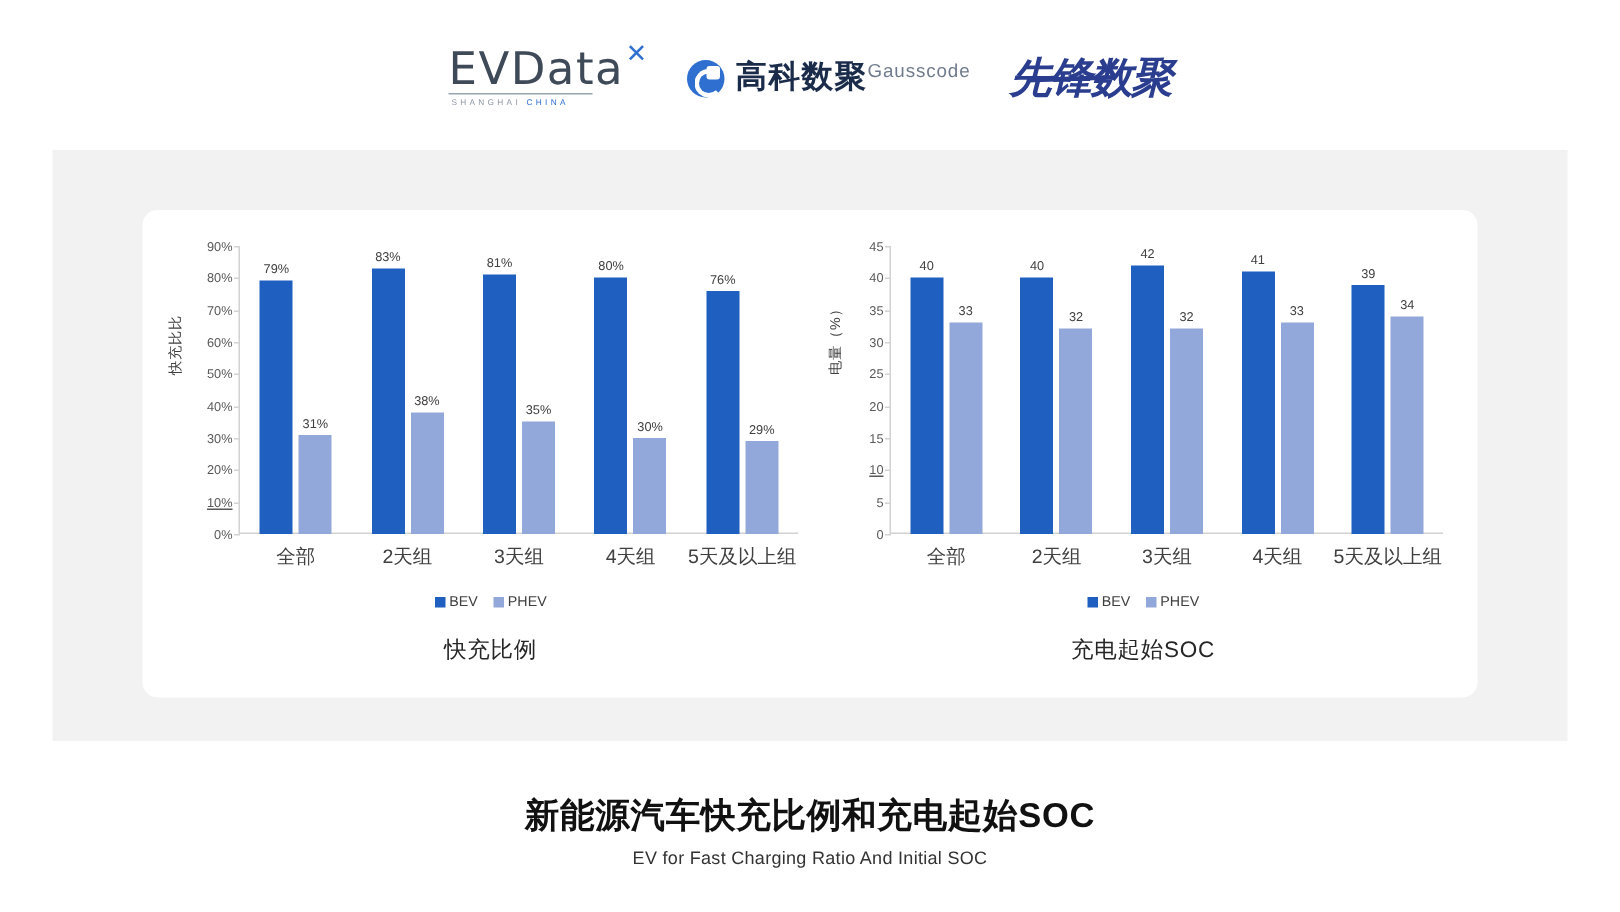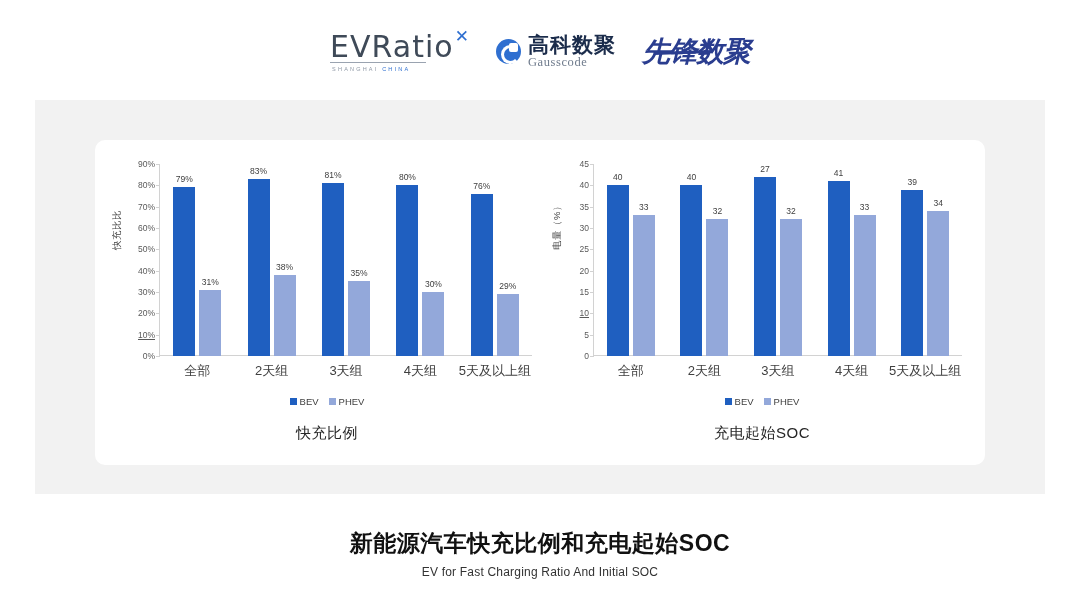--- a/index.html
+++ b/index.html
@@ -39,21 +39,21 @@
     background:#2f6fd0;position:relative;
   }
   .gauss-mark:after{
     content:"";position:absolute;left:13px;top:4px;width:9px;height:9px;
     background:#ffffff;border-radius:2px;
   }
   .gauss-mark:before{
     content:"";position:absolute;left:5px;top:6px;width:13px;height:13px;
     border:3px solid #ffffff;border-radius:50%;border-right-color:transparent;
   }
-  .gauss-text{display:flex;flex-direction:column;line-height:1.05;font-family:Liberation Serif, serif;}
+  .gauss-text{display:flex;line-height:1.05;}
   .gauss-cn{font-size:21px;color:#1b2c4b;font-weight:700;letter-spacing:1px;}
   .gauss-en{font-size:12.5px;color:#6f7b8c;letter-spacing:.6px;}
 
   .logo-xf{
     font-size:28px;font-weight:700;font-style:italic;color:#2a3d8f;
     letter-spacing:-1px;position:relative;
   }
   .logo-xf .strike{
     position:absolute;left:12px;top:50%;width:58px;height:3px;background:#2a3d8f;
     transform:translateY(-1px) rotate(-2deg);
@@ -137,21 +137,21 @@
 </head>
 <body>
 
 <div class="page">
 
   <div class="logobar">
 
     <div class="logo-evdata">
       <div class="main">
         <span class="ev">EV</span>
-          <span class="data">Ratio</span>
+          <span class="data">Data</span>
           <span class="x">✕</span>
       </div>
       <div class="ev-underline"></div>
       <div class="sub">
         <span>SHANGHAI </span><span class="cn">CHINA</span>
       </div>
     </div>
 
     <div class="logo-gauss">
       <div class="gauss-mark"></div>
@@ -278,21 +278,21 @@
               <div class="group">
                 <div class="bar bev" style="height: 88.8889%;">
                   <span class="lbl">40</span>
                 </div>
                 <div class="bar phev" style="height: 71.1111%;">
                   <span class="lbl">32</span>
                 </div>
               </div>
               <div class="group">
                 <div class="bar bev" style="height: 93.3333%;">
-                  <span class="lbl">27</span>
+                  <span class="lbl">42</span>
                 </div>
                 <div class="bar phev" style="height: 71.1111%;">
                   <span class="lbl">32</span>
                 </div>
               </div>
               <div class="group">
                 <div class="bar bev" style="height: 91.1111%;">
                   <span class="lbl">41</span>
                 </div>
                 <div class="bar phev" style="height: 73.3333%;">

